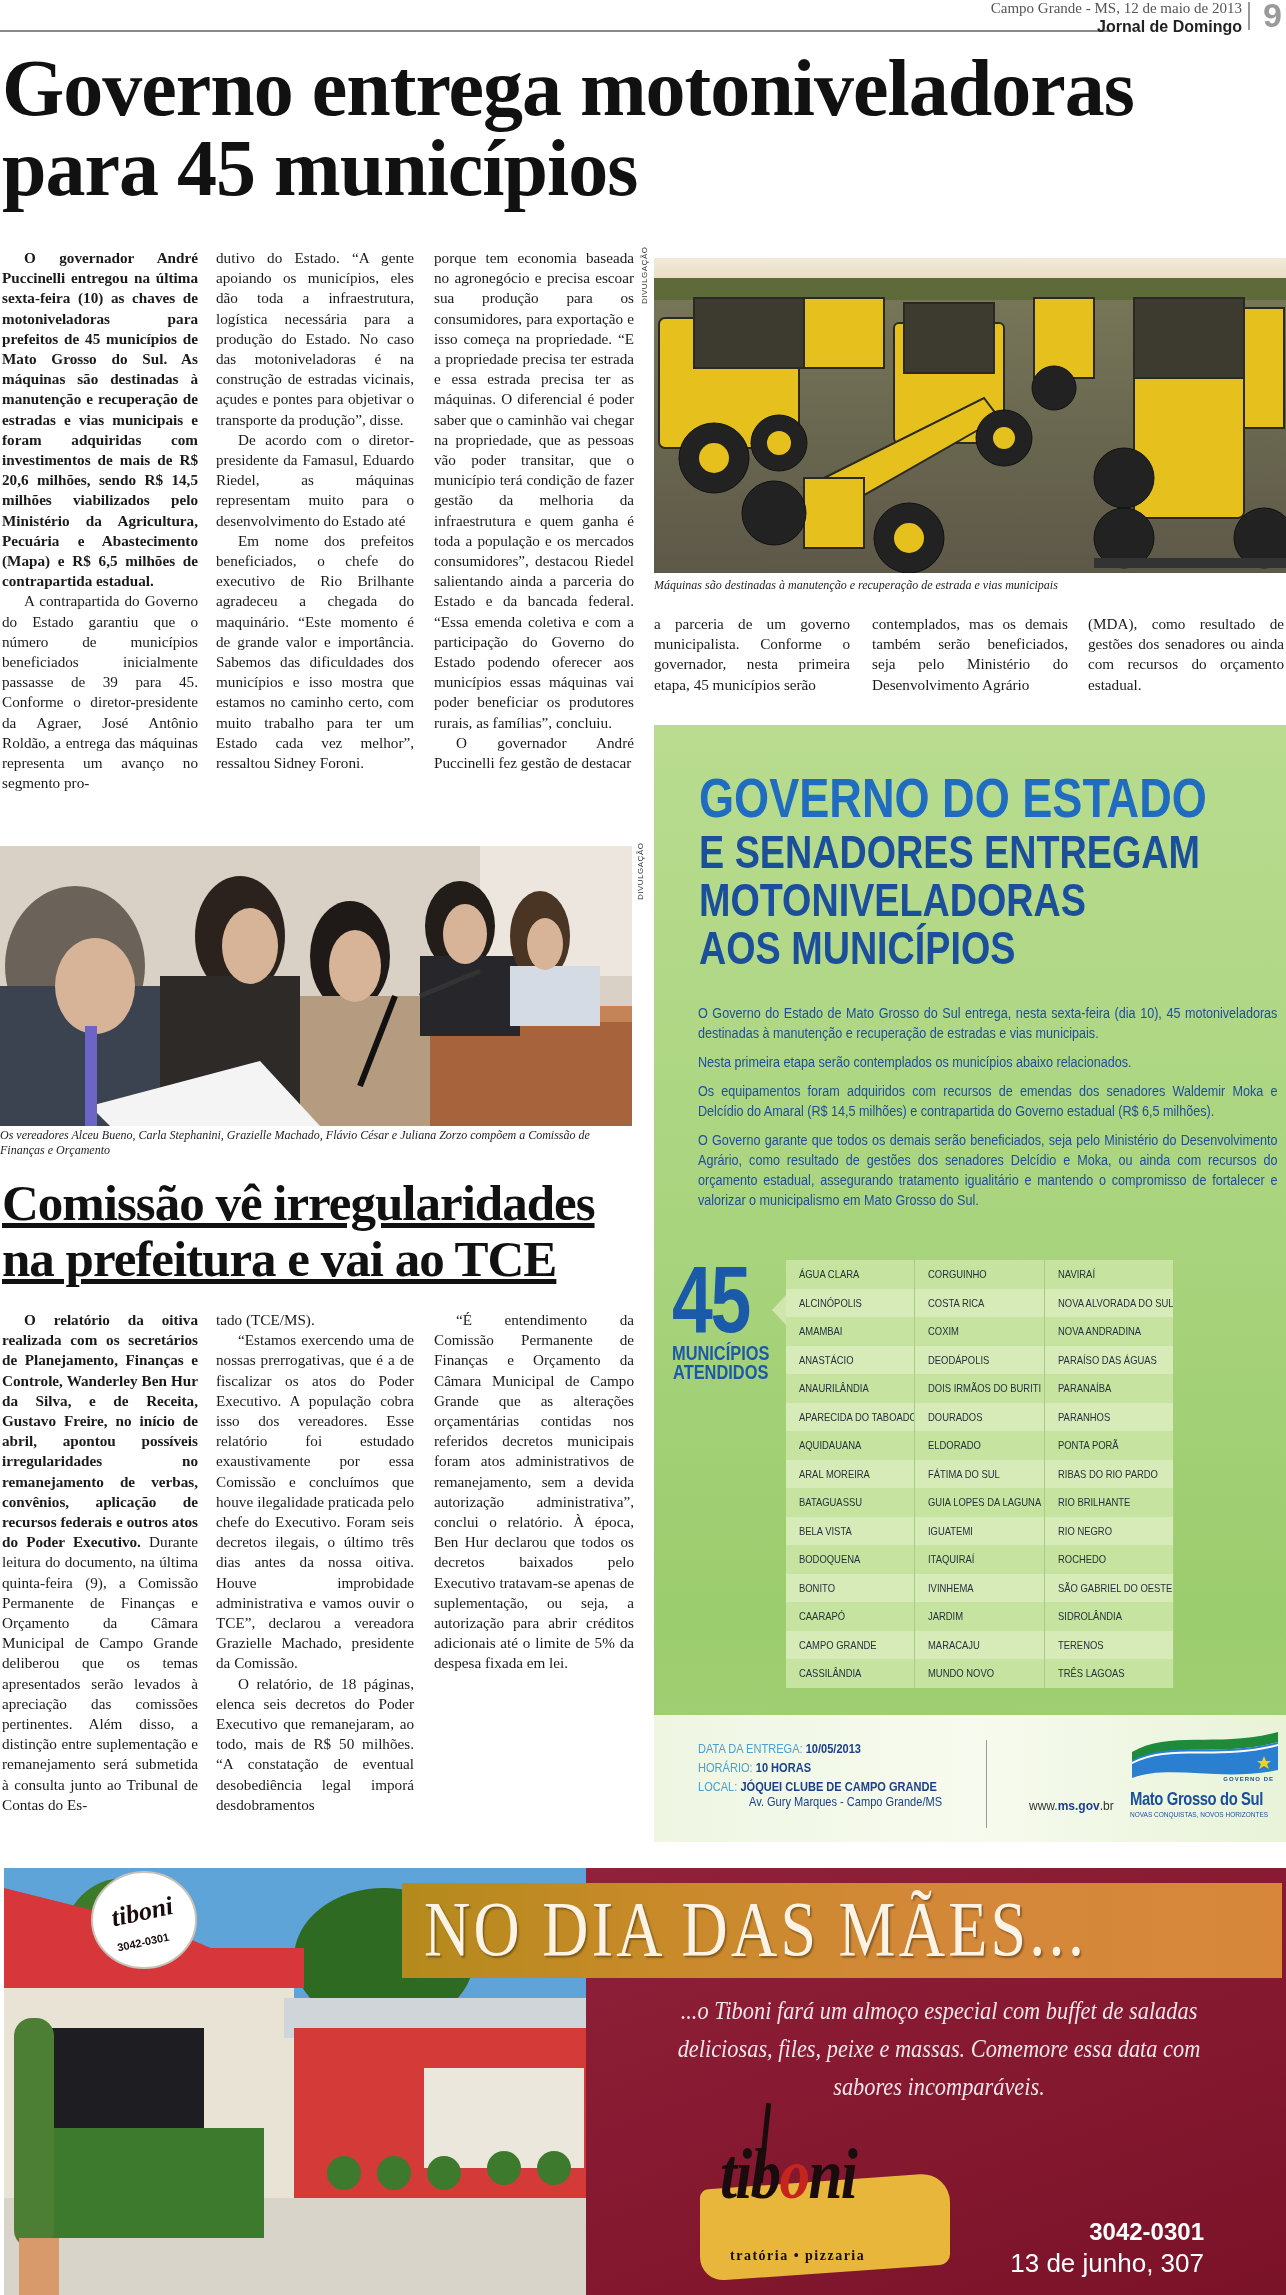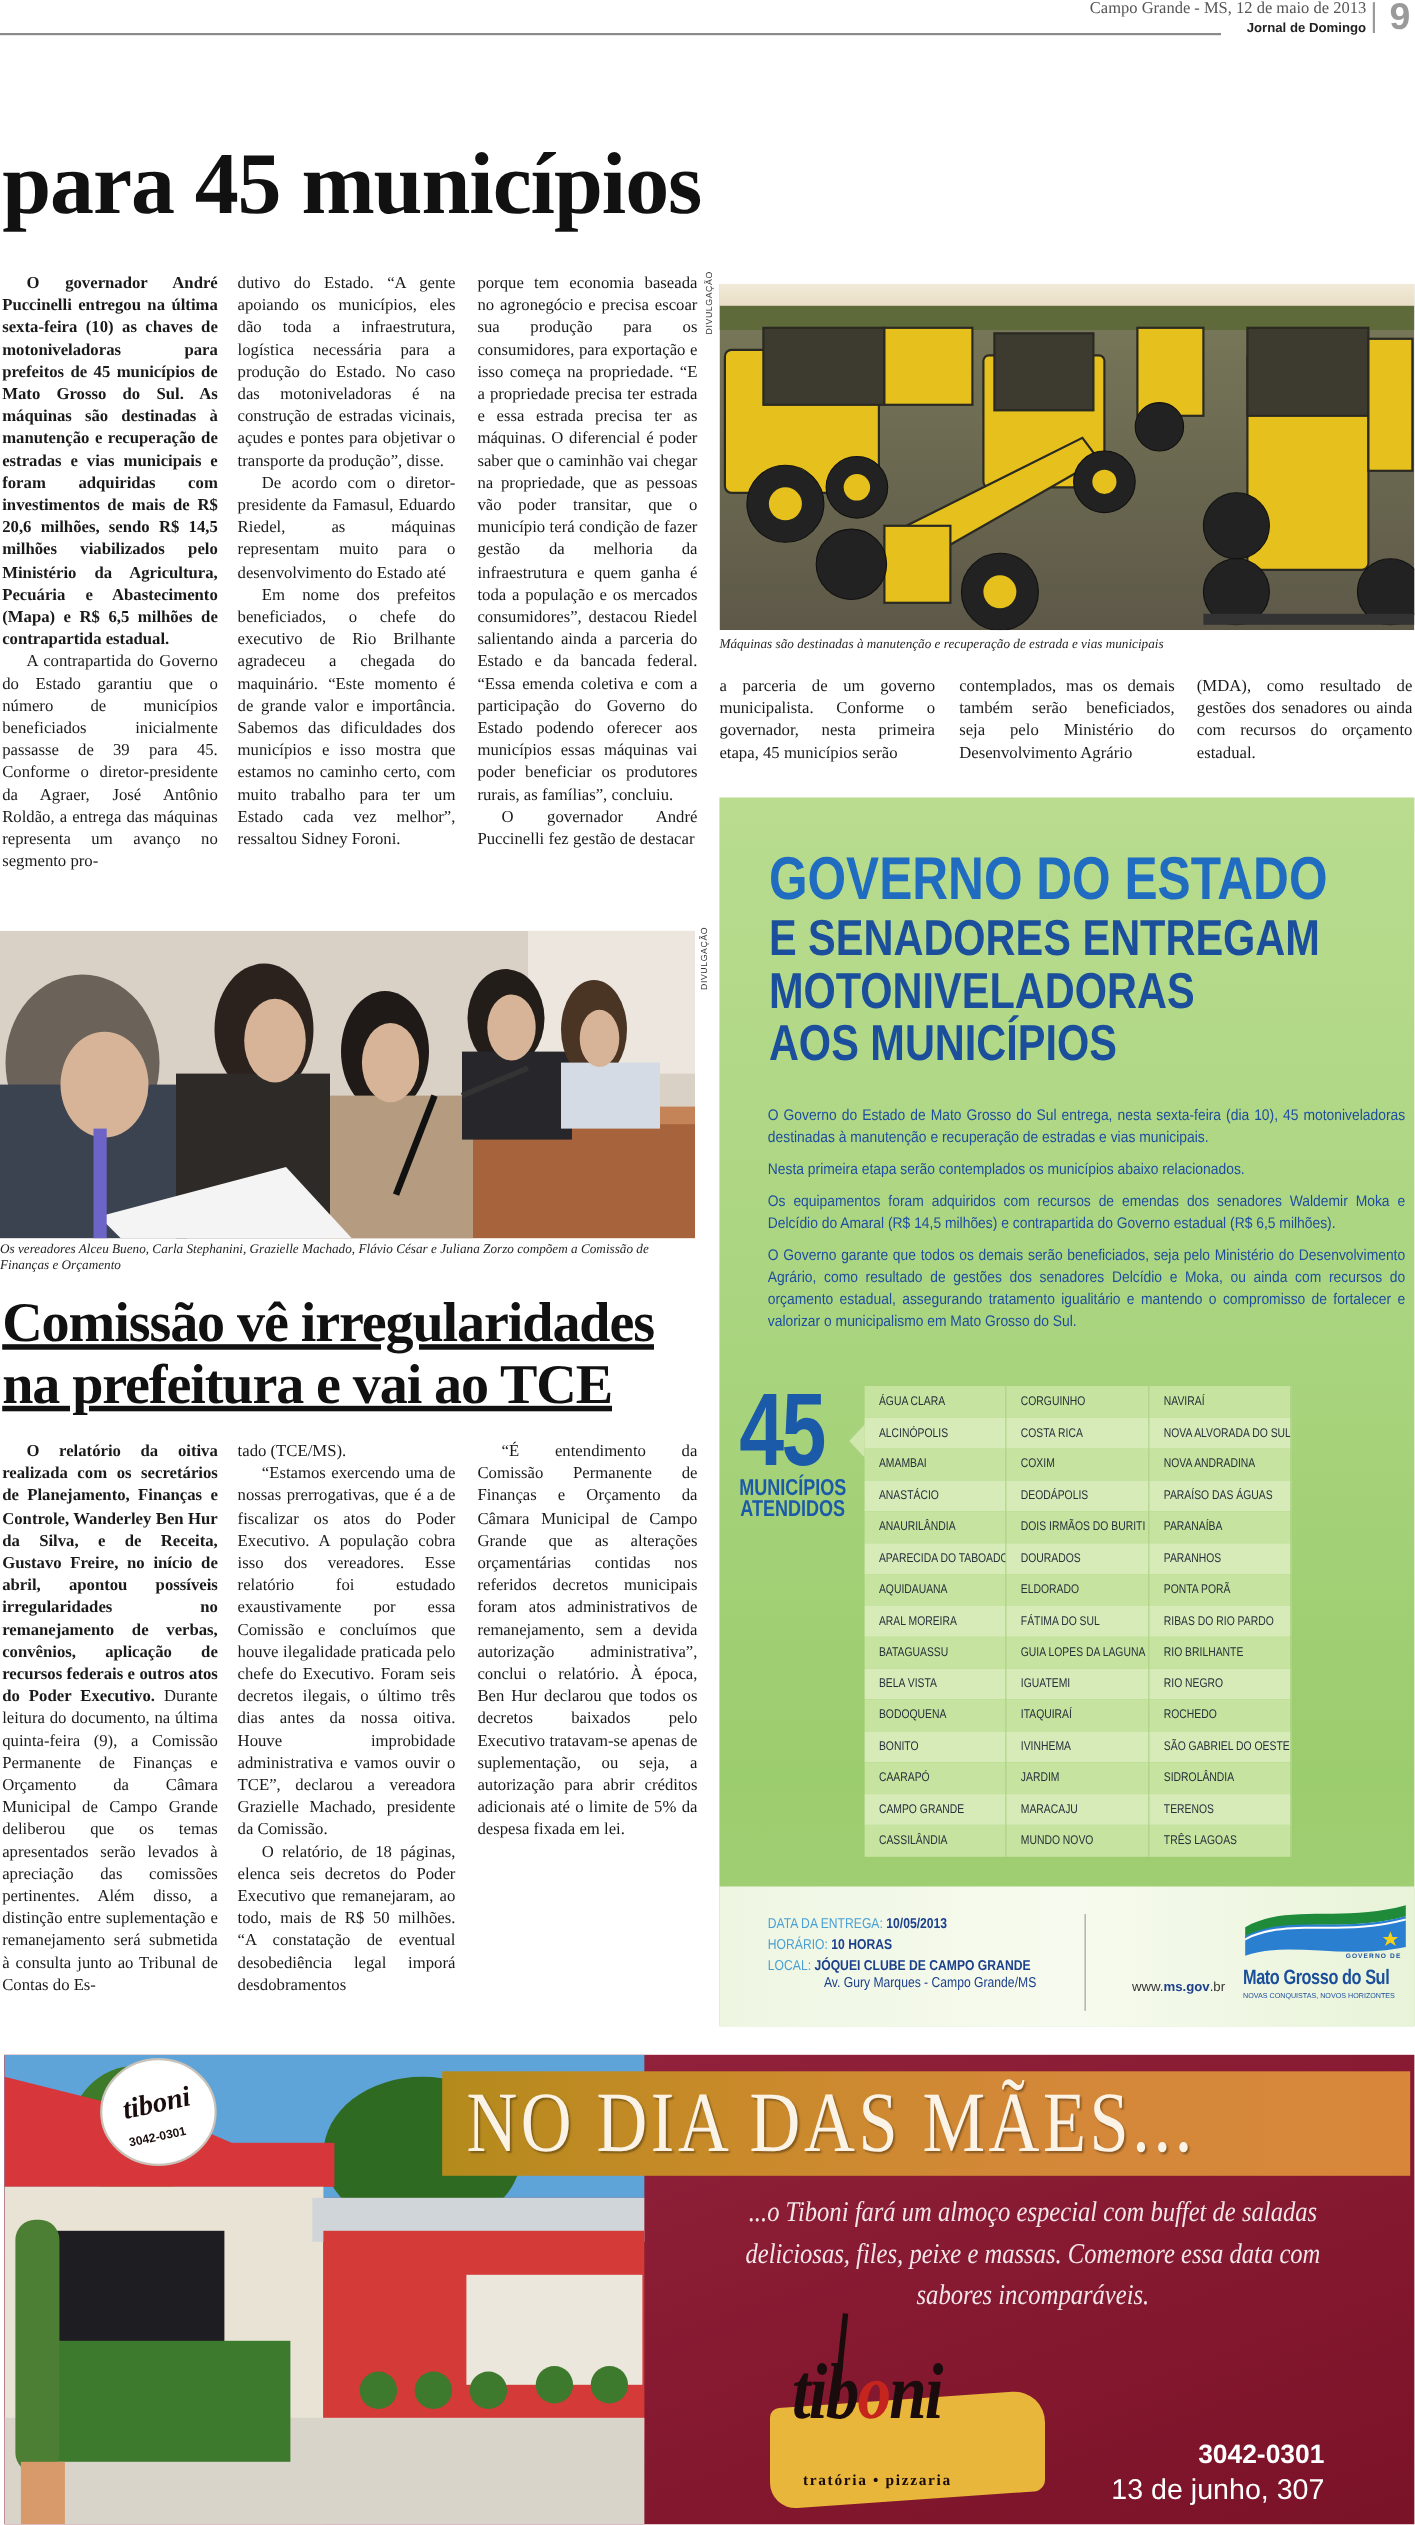--- a/index.html
+++ b/index.html
@@ -3,21 +3,21 @@
 <meta charset="utf-8">
 <style>
   * { box-sizing: border-box; margin: 0; padding: 0; }
   html, body { width: 1286px; height: 2295px; background: #ffffff; overflow: hidden; }
   body { position: relative; font-family: "Liberation Serif", "DejaVu Serif", serif; color: #1a1a1a; }
 
   
   .masthead { position: absolute; top: 0; left: 0; width: 1286px; height: 36px; }
   .masthead .rule { position: absolute; left: 0; top: 30px; width: 1110px; height: 2px; background: #8a8a8a; }
   .masthead .date { position: absolute; right: 44px; top: 0; font-size: 15px; color: #555; font-family: "Liberation Serif", serif; }
-  .masthead .paper { position: absolute; right: 44px; top: 18px; font-size: 12px; font-weight: bold; font-family: "Liberation Sans", sans-serif; color: #222; }
+  .masthead .paper { position: absolute; right: 44px; top: 18px; font-size: 16px; font-weight: bold; font-family: "Liberation Sans", sans-serif; color: #222; }
   .masthead .sep { position: absolute; right: 36px; top: 2px; width: 2px; height: 28px; background: #999; }
   .masthead .pageno { position: absolute; right: 4px; top: -4px; font-size: 34px; font-weight: bold; color: #9a9a9a; font-family: "Liberation Sans", sans-serif; }
 
   .headline { position: absolute; left: 2px; font-family: "Liberation Serif", serif; color: #111; letter-spacing: -1px; line-height: 1.0; }
   .h1 { top: 48px; font-size: 80px; width: 1240px; }
   .h2 { top: 1175px; font-size: 51px; width: 640px; line-height: 1.1; text-decoration: underline; }
 
   .col { position: absolute; font-size: 15.2px; line-height: 20.2px; text-align: justify; hyphens: manual; }
   .col p { text-indent: 22px; }
   .col p.noindent { text-indent: 0; }
@@ -75,21 +75,21 @@
 
 <div class="masthead">
   <div class="rule"></div>
   <div class="date">Campo Grande - MS, 12 de maio de 2013</div>
   <div class="paper">Jornal de Domingo</div>
   <div class="sep"></div>
   <div class="pageno">9</div>
 </div>
 
 <h1 class="headline h1">
-  <br>
+  <span>Governo entrega motoniveladoras</span><br>
   <span>para 45 municípios</span>
 </h1>
 
 <div class="col" style="left:2px; top:248px; width:196px;">
   <p class="lead">O governador André Puccinelli entregou na última sexta-feira (10) as chaves de motoniveladoras para prefeitos de 45 municípios de Mato Grosso do Sul. As máquinas são destinadas à manutenção e recuperação de estradas e vias municipais e foram adquiridas com investimentos de mais de R$ 20,6 milhões, sendo R$ 14,5 milhões viabilizados pelo Ministério da Agricultura, Pecuária e Abastecimento (Mapa) e R$ 6,5 milhões de contrapartida estadual.</p>
   <p>A contrapartida do Governo do Estado garantiu que o número de municípios beneficiados inicialmente passasse de 39 para 45. Conforme o diretor-presidente da Agraer, José Antônio Roldão, a entrega das máquinas representa um avanço no segmento pro-</p>
 </div>
 <div class="col" style="left:216px; top:248px; width:198px;">
   <p class="noindent">dutivo do Estado. “A gente apoiando os municípios, eles dão toda a infraestrutura, logística necessária para a produção do Estado. No caso das motoniveladoras é na construção de estradas vicinais, açudes e pontes para objetivar o transporte da produção”, disse.</p>
   <p>De acordo com o diretor-presidente da Famasul, Eduardo Riedel, as máquinas representam muito para o desenvolvimento do Estado até</p>

